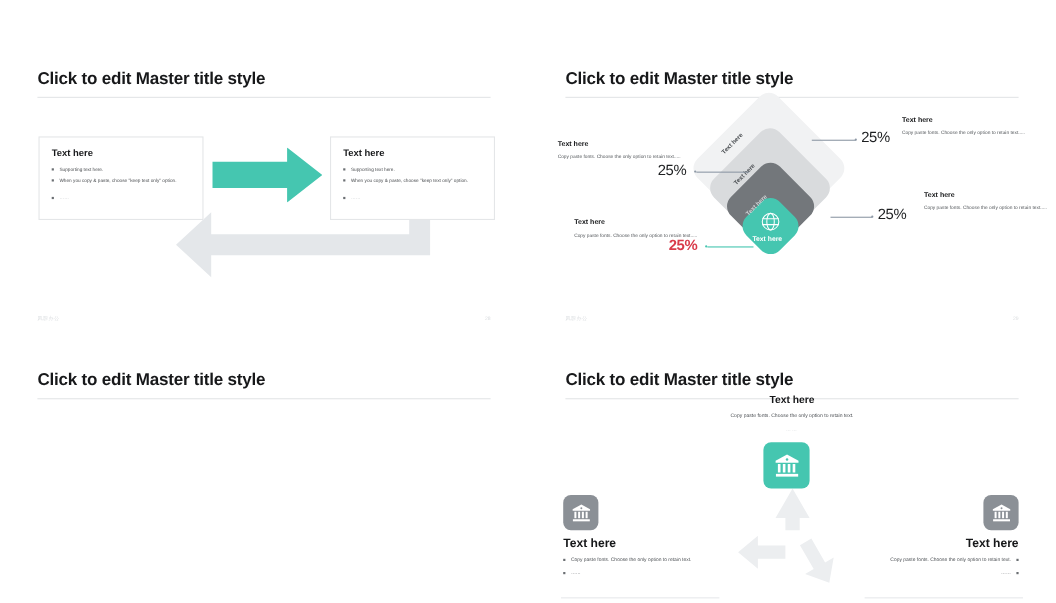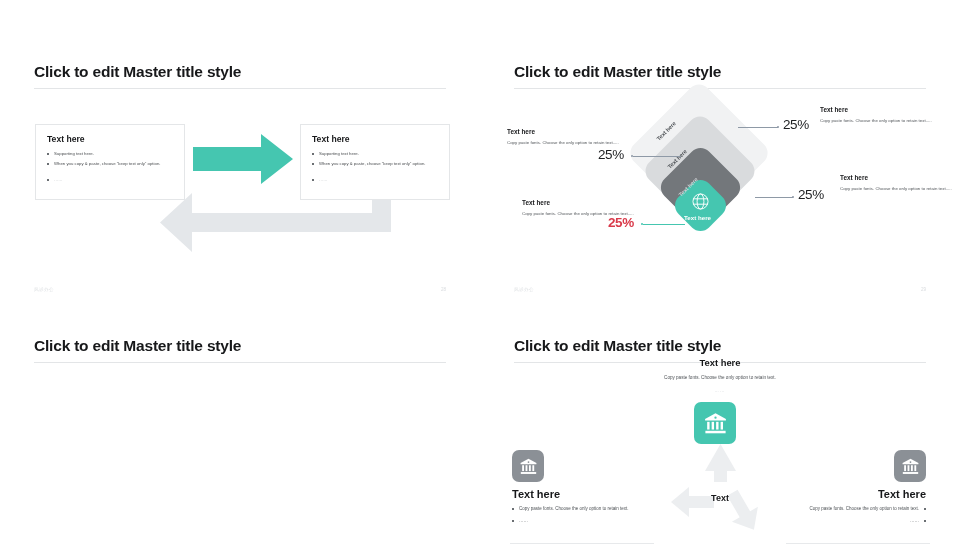--- a/index.html
+++ b/index.html
@@ -178,21 +178,20 @@
         <path d="M12 2.2 L22 7.6 L22 9.2 L2 9.2 L2 7.6 Z" fill="#fff"></path>
         <circle cx="12" cy="6.4" r="1.1" fill="#45c6b0"></circle>
         <rect x="4" y="10.4" width="2.3" height="7.4" fill="#fff"></rect>
         <rect x="8.3" y="10.4" width="2.3" height="7.4" fill="#fff"></rect>
         <rect x="12.6" y="10.4" width="2.3" height="7.4" fill="#fff"></rect>
         <rect x="16.9" y="10.4" width="2.3" height="7.4" fill="#fff"></rect>
         <rect x="2.3" y="19" width="19.4" height="2.4" fill="#fff"></rect>
       </svg>
     </div>
 
-    <div class="s4-center-text" style="left:0;top:183px;width:480px;text-align:center;">Text</div>
 
     <div class="sq-icon" style="left:32px;top:140px;width:32px;height:32px;background:#8b9096;">
       <svg width="19" height="19" viewBox="0 0 24 24">
         <path d="M12 2.2 L22 7.6 L22 9.2 L2 9.2 L2 7.6 Z" fill="#fff"></path>
         <circle cx="12" cy="6.4" r="1.1" fill="#8b9096"></circle>
         <rect x="4" y="10.4" width="2.3" height="7.4" fill="#fff"></rect>
         <rect x="8.3" y="10.4" width="2.3" height="7.4" fill="#fff"></rect>
         <rect x="12.6" y="10.4" width="2.3" height="7.4" fill="#fff"></rect>
         <rect x="16.9" y="10.4" width="2.3" height="7.4" fill="#fff"></rect>
         <rect x="2.3" y="19" width="19.4" height="2.4" fill="#fff"></rect>

